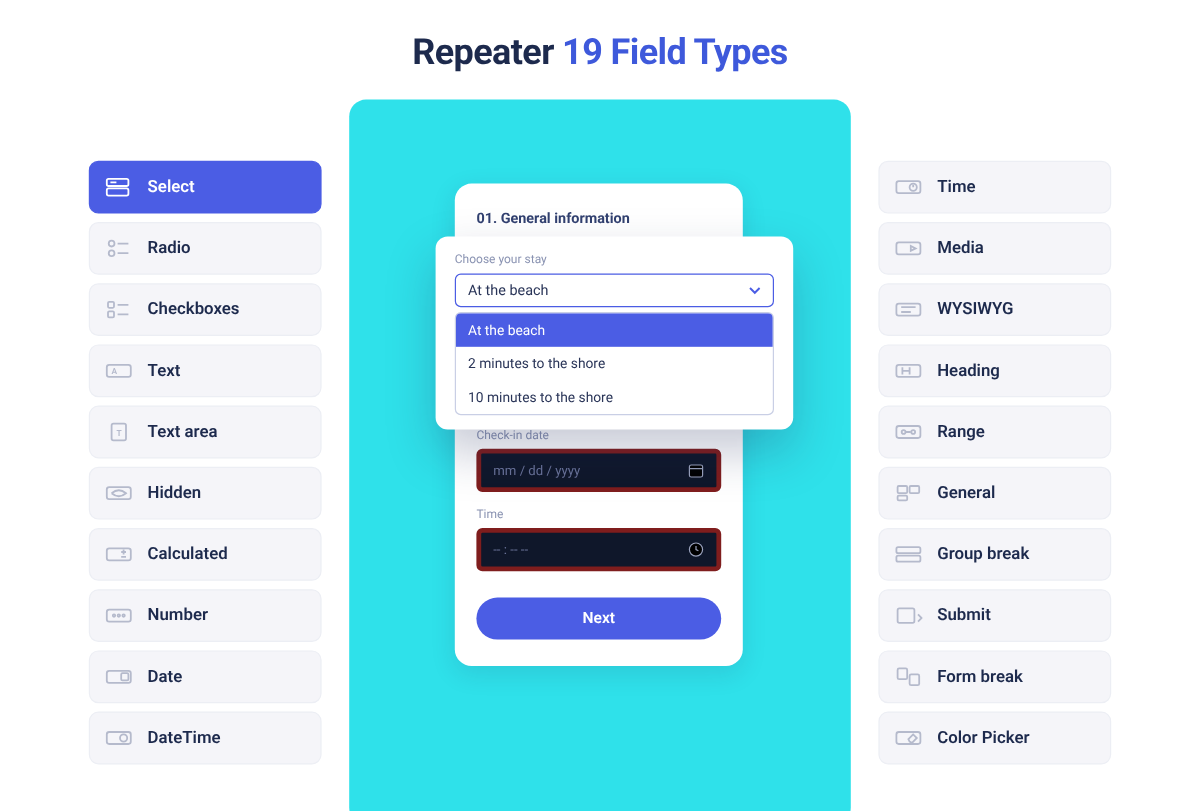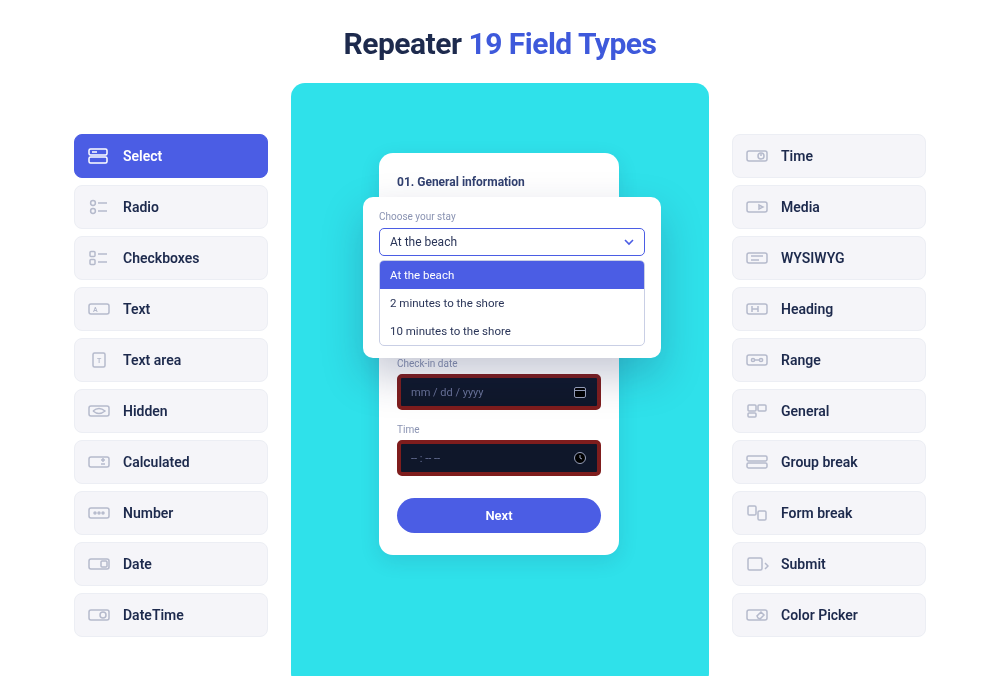--- a/index.html
+++ b/index.html
@@ -389,38 +389,38 @@
           <svg width="24" height="18" viewBox="0 0 24 18">
             <rect x="2" y="3" width="20" height="5" rx="1.4"></rect>
             <rect x="2" y="10" width="20" height="5" rx="1.4"></rect>
           </svg>
         </span>
         <span>Group break</span>
       </div>
       <div class="field-card">
         <span class="ic">
           <svg width="24" height="18" viewBox="0 0 24 18">
+            <rect x="3" y="3" width="14" height="12" rx="1.5"></rect>
+            <polyline points="20,8 23,11 20,14"></polyline>
+          </svg>
+        </span>
+        <span>Submit</span>
+      </div>
+      <div class="field-card">
+        <span class="ic">
+          <svg width="24" height="18" viewBox="0 0 24 18">
             <rect x="3" y="2" width="8" height="9" rx="1.3"></rect>
             <rect x="13" y="7" width="8" height="9" rx="1.3"></rect>
           </svg>
         </span>
         <span>Form break</span>
       </div>
       <div class="field-card">
         <span class="ic">
           <svg width="24" height="18" viewBox="0 0 24 18">
-            <rect x="3" y="3" width="14" height="12" rx="1.5"></rect>
-            <polyline points="20,8 23,11 20,14"></polyline>
-          </svg>
-        </span>
-        <span>Submit</span>
-      </div>
-      <div class="field-card">
-        <span class="ic">
-          <svg width="24" height="18" viewBox="0 0 24 18">
             <rect x="2" y="4" width="20" height="10" rx="2"></rect>
             <path d="M16 6l-4 4 1 2 2 1 4-4z"></path>
           </svg>
         </span>
         <span>Color Picker</span>
       </div>
     </div>
 </div>
 
 </body></html>

